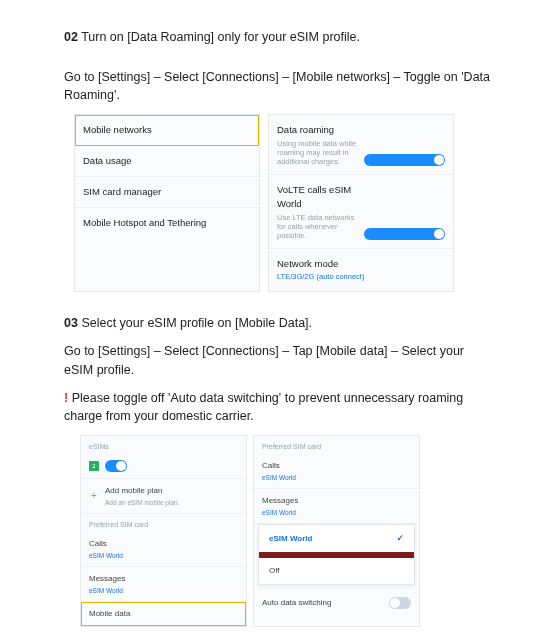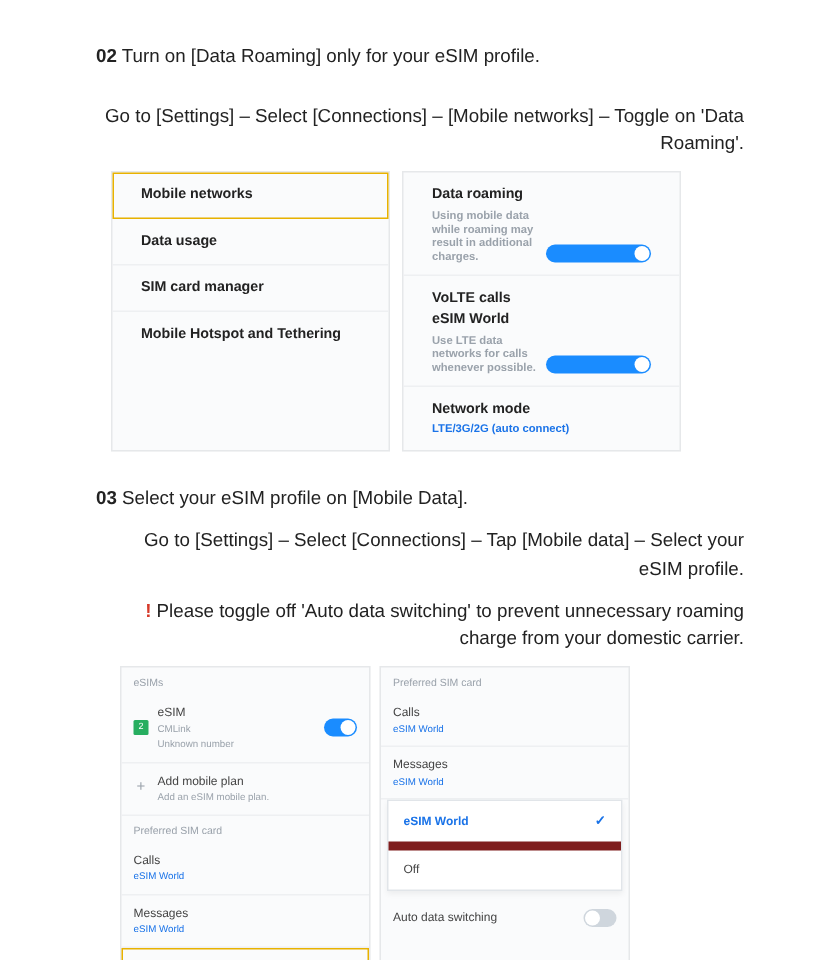--- a/index.html
+++ b/index.html
@@ -7,42 +7,41 @@
     padding: 28px 64px 0 64px;
     width: 560px;
     box-sizing: border-box;
     font-family: -apple-system, Segoe UI, Helvetica, Arial, sans-serif;
     font-size: 12.5px;
     color: #222;
     line-height: 1.45;
     background: #fff;
   }
   p.step { margin: 0 0 22px 0; }
-  p.instr { margin: 0 0 10px 0; text-align: right; }
+  p.instr { margin: 0 0 10px 0; }
   .bold { font-weight: 700; }
   .warn { color: #d63a2a; font-weight: 700; }
 
   
   .fig1 {
     display: flex;
     gap: 8px;
     margin: 6px 0 22px 10px;
     width: 380px;
     font-size: 9px;
     color: #333;
   }
   .panel {
     background: #fafbfc;
     border: 1px solid #e6e8ea;
     flex: 1 1 0;
   }
   .row {
-    padding: 8px 19px;
+    padding: 8px 8px;
     border-bottom: 1px solid #eef0f2;
-    font-weight: bold;
   }
   .row:last-child { border-bottom: none; }
   .row-title { color: #222; font-size: 9.5px; }
   .row-sub { color: #9aa2ab; font-size: 7.5px; margin-top: 2px; line-height: 1.2; }
   .row.hl { outline: 1.5px solid #e8b200; outline-offset: -1px; }
   .row.flex { display: flex; justify-content: space-between; align-items: flex-end; gap:6px;}
   .row.flex > div { flex: 1; }
   .toggle {
     width: 22px; height: 12px;
     background: #1a8cff; border-radius: 6px;
@@ -152,25 +151,20 @@
 <p class="instr">
   <span class="warn">!</span><span> Please toggle off 'Auto data switching' to prevent unnecessary roaming charge from your domestic carrier.</span>
 </p>
 
 <div class="fig2">
 
   <div class="f2l">
     <div class="section-label">eSIMs</div>
     <div class="f2row flex">
       <div class="sim-badge">2</div>
-      <div style="flex:1">
-        <div>eSIM</div>
-        <div class="tiny-sub">CMLink</div>
-        <div class="tiny-sub">Unknown number</div>
-      </div>
       <div class="toggle"></div>
     </div>
     <div class="f2row flex">
       <div class="plus">+</div>
       <div style="flex:1">
         <div>Add mobile plan</div>
         <div class="tiny-sub">Add an eSIM mobile plan.</div>
       </div>
     </div>
     <div class="section-label">Preferred SIM card</div>

